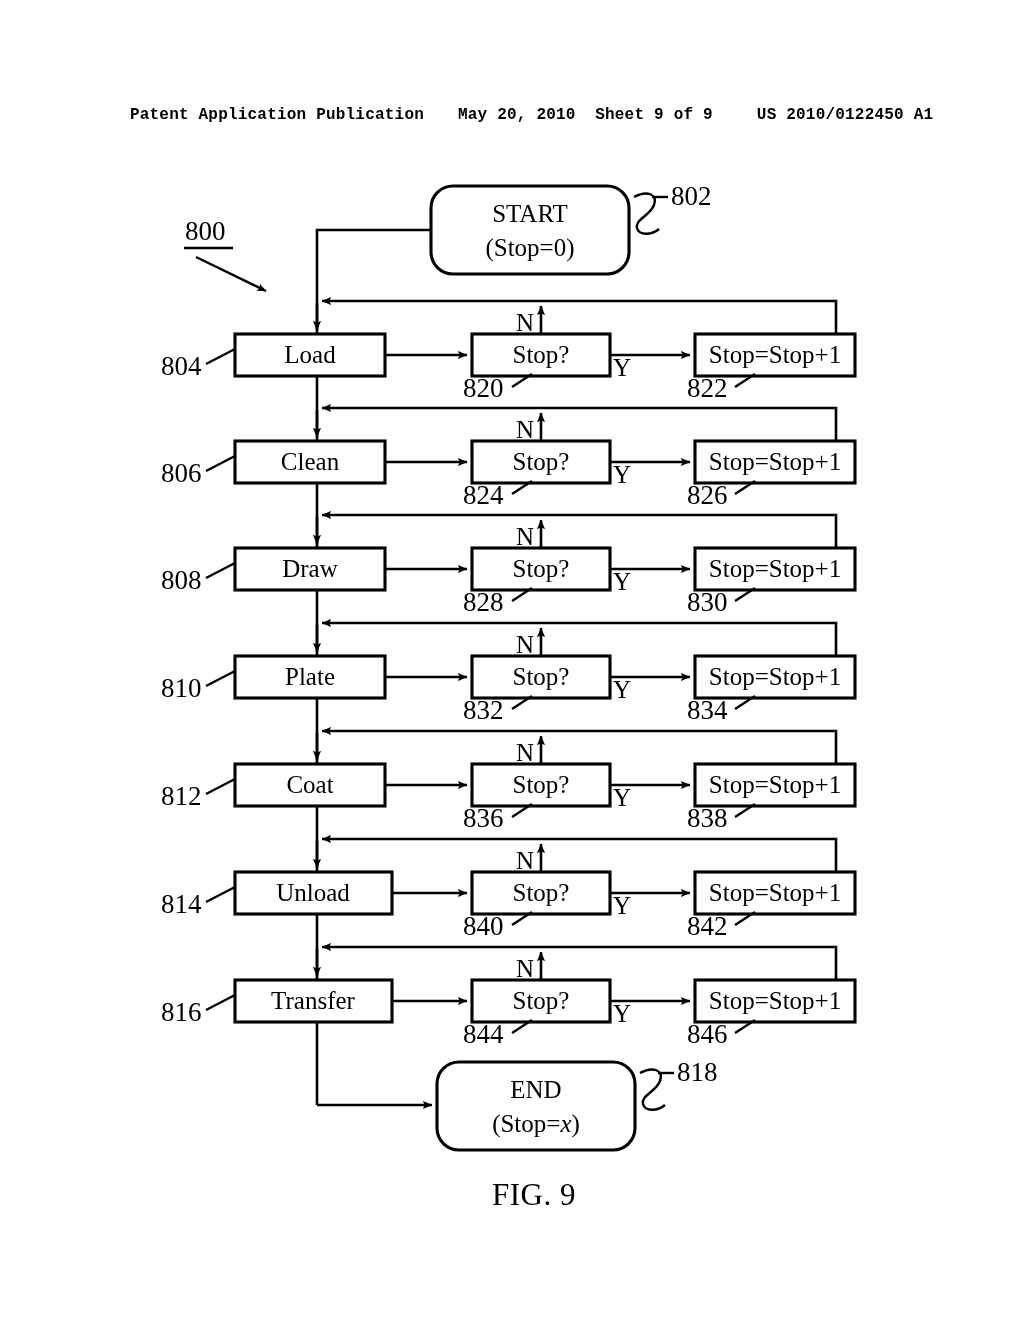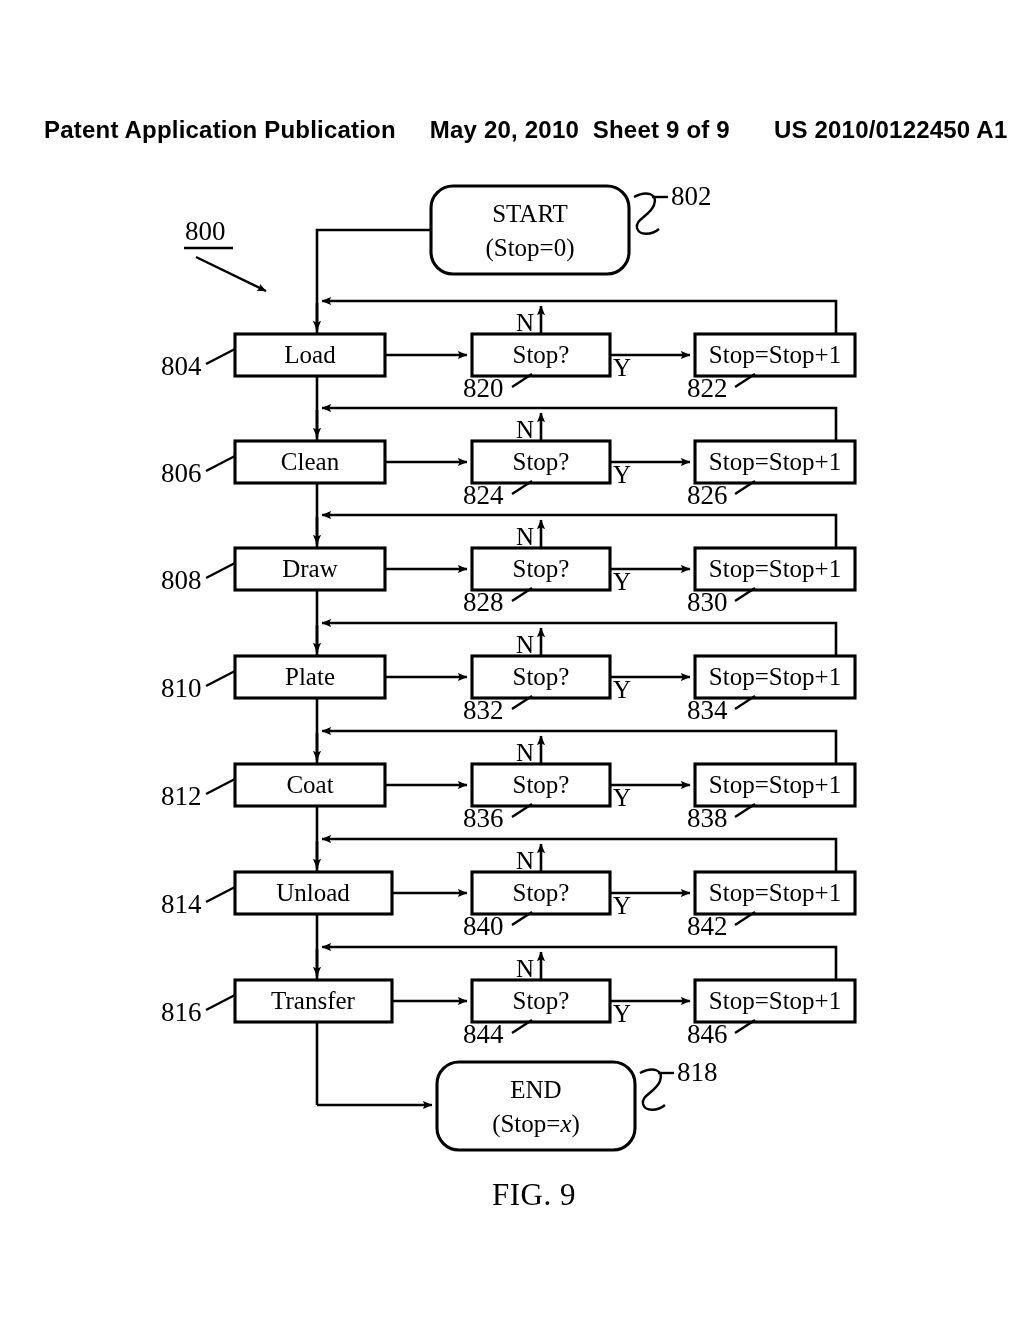--- a/index.html
+++ b/index.html
@@ -14,23 +14,23 @@
     background: #ffffff;
     overflow: hidden;
     font-family: "Liberation Serif", serif;
   }
   .hdr {
     position: absolute;
     top: 88px;
     left: 0;
     width: 1024px;
     text-align: center;
-    font-family: Liberation Sans, sans-serif;
+    font-family: Liberation Mono, monospace;
     font-weight: bold;
-    font-size: 24px;
+    font-size: 16px;
     color: #000;
     white-space: pre;
     letter-spacing: 0.2px;
   }
   .hdr span { display: inline-block; }
   .hdr .gapA { width: 34px; }
   .hdr .gapB { width: 44px; }
   svg#fig {
     position: absolute;
     left: 0;

